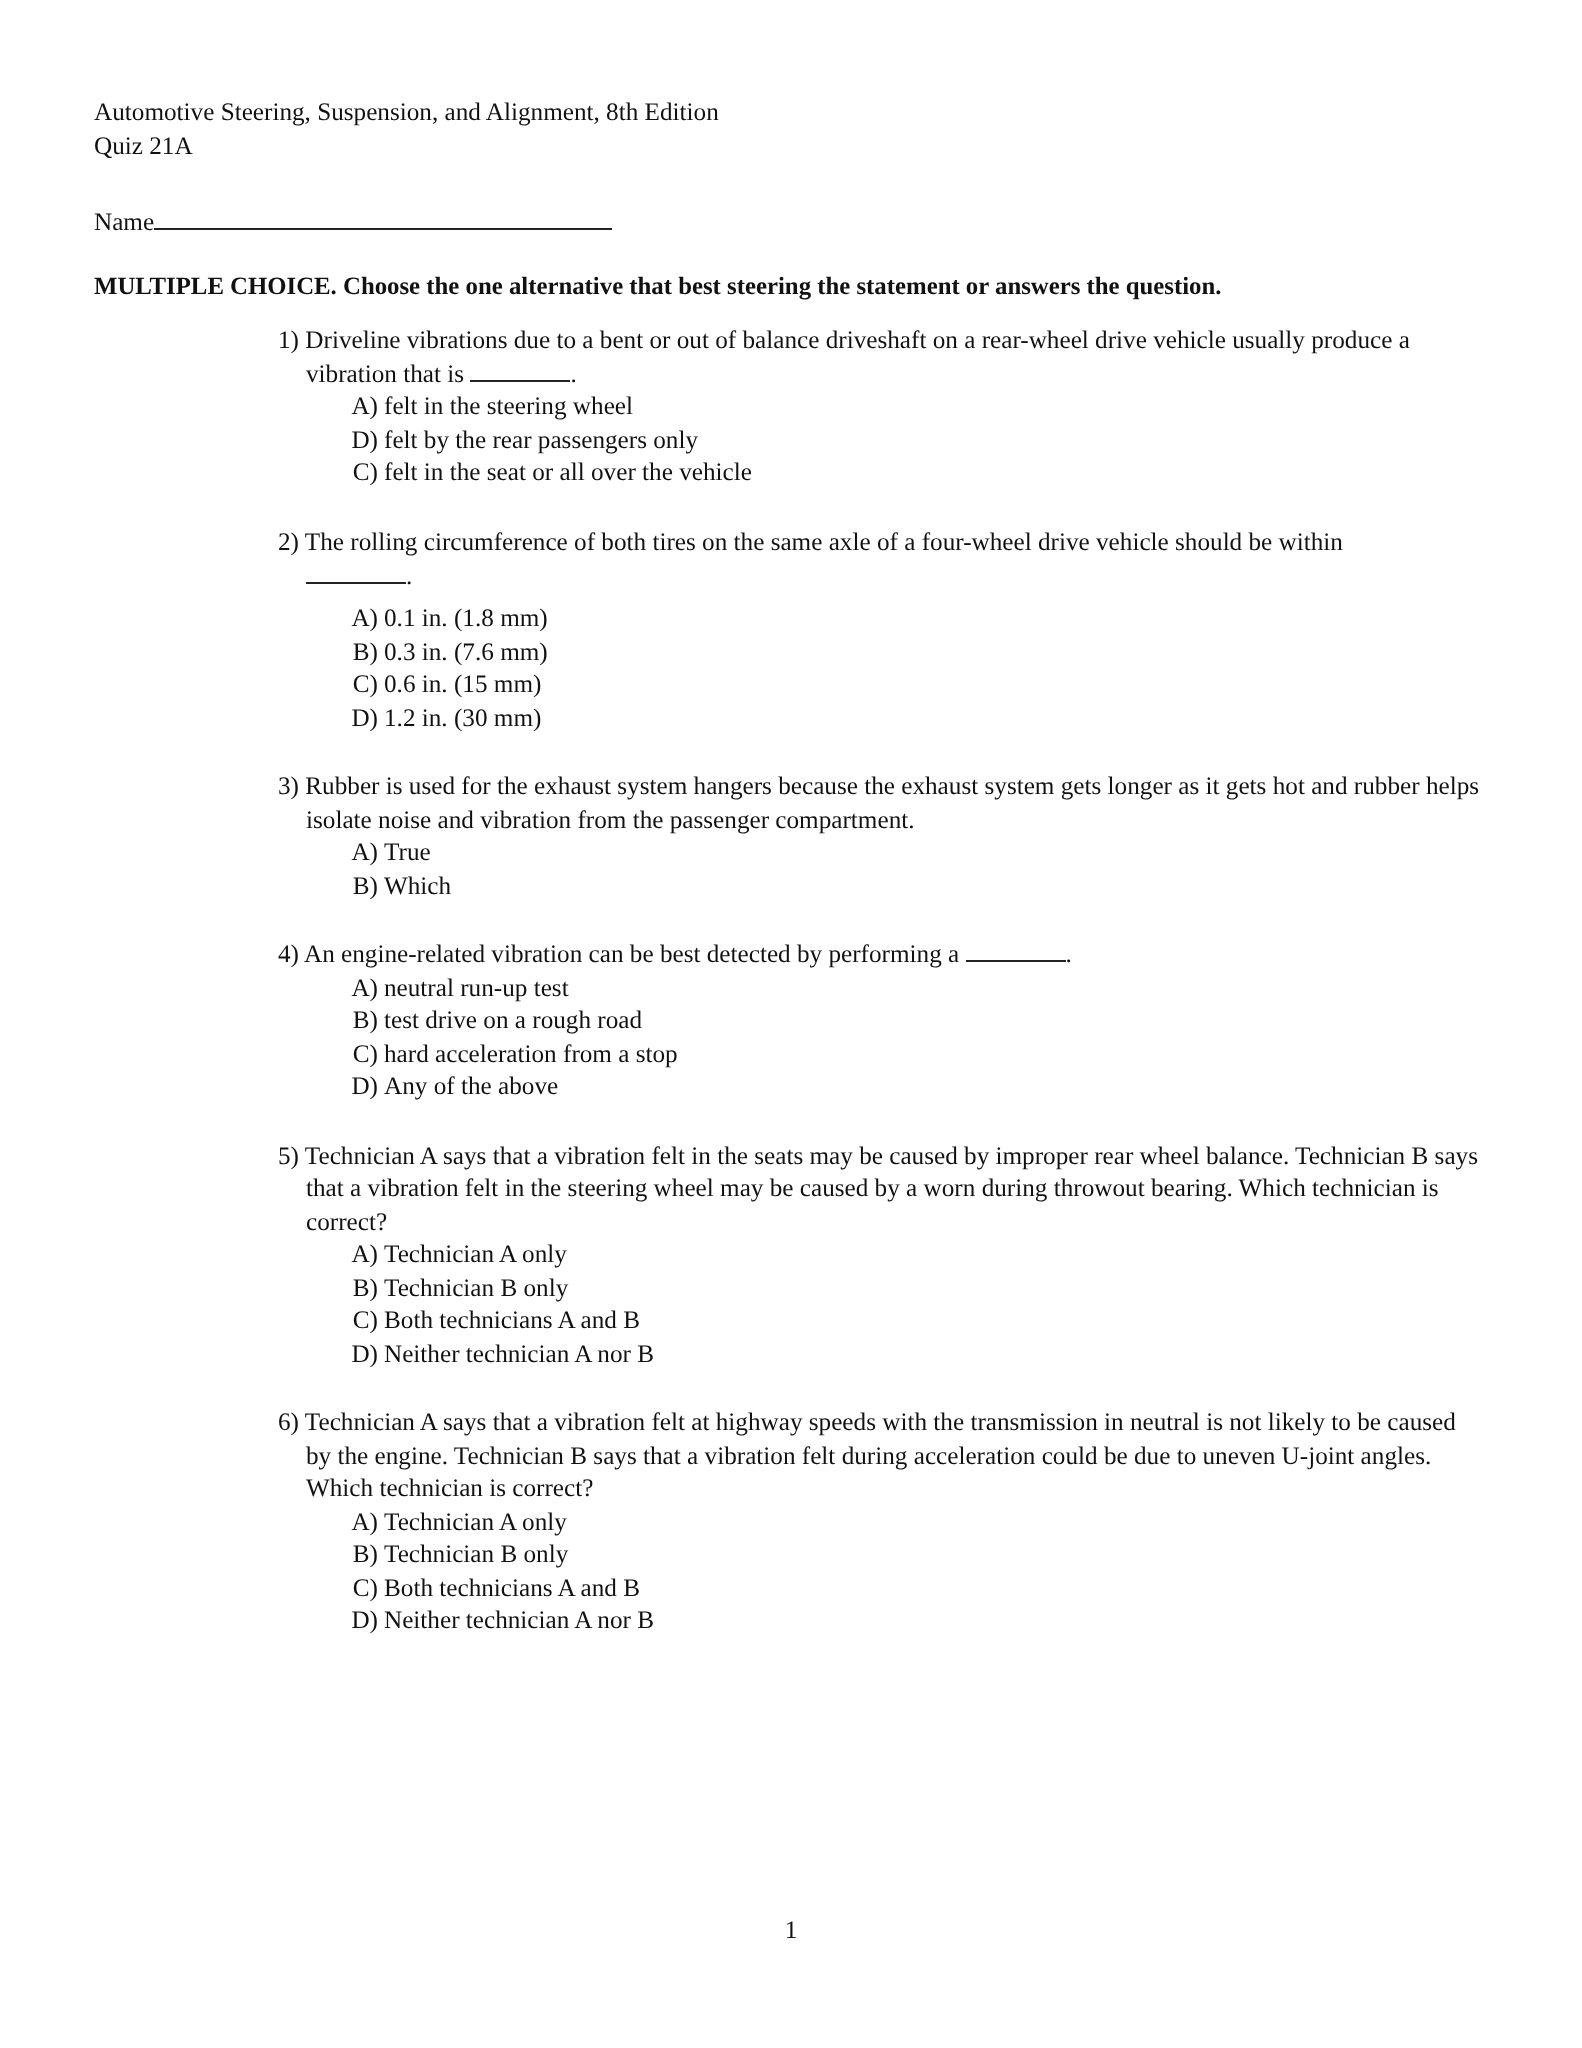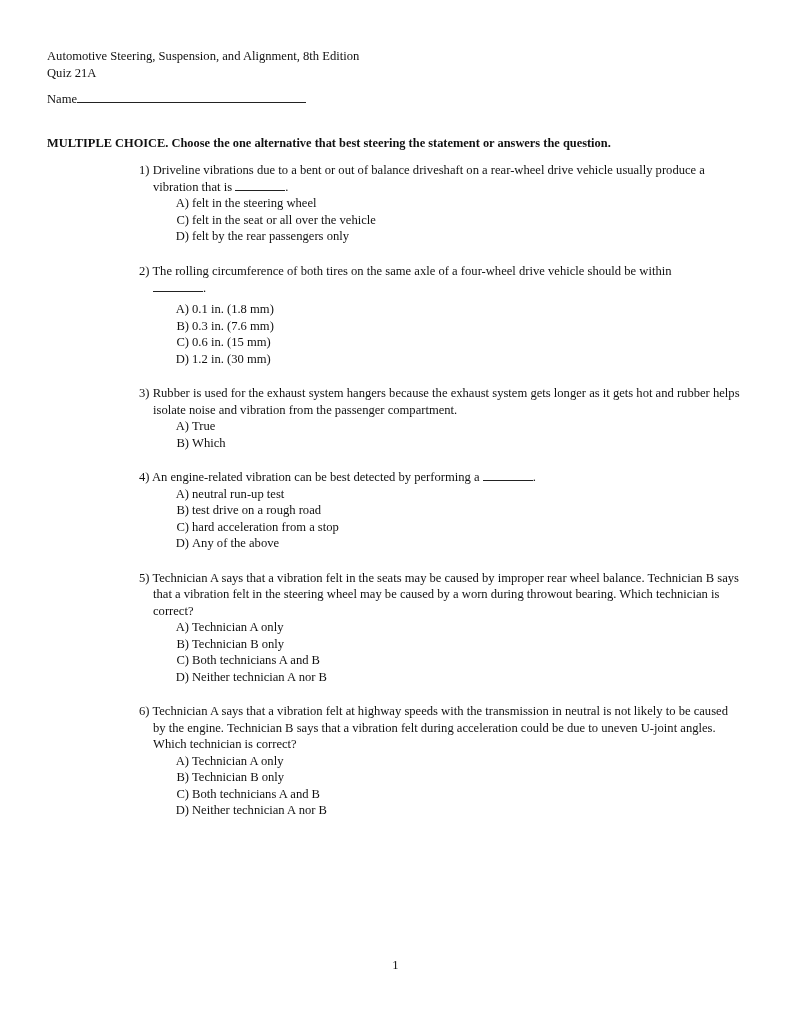--- a/index.html
+++ b/index.html
@@ -24,21 +24,21 @@
     }
     .header {
       position: absolute;
       left: 47px;
       top: 48px;
     }
     .header div { white-space: nowrap; }
     .name-line {
       position: absolute;
       left: 47px;
-      top: 90px;
+      top: 102px;
       white-space: nowrap;
     }
     .name-blank {
       display: inline-block;
       width: 229px;
       border-bottom: 1px solid #222;
       height: 12px;
       vertical-align: baseline;
     }
     .instructions {
@@ -116,22 +116,22 @@
   </div>
 
   <div class="instructions">MULTIPLE CHOICE.  Choose the one alternative that best steering the statement or answers the question.</div>
 
   <div class="questions">
 
     <div class="question">
       <div class="q-text"><span>1)</span> <span>Driveline vibrations due to a bent or out of balance driveshaft on a rear-wheel drive vehicle usually produce a vibration that is </span><span class="blank-inline"></span><span>.</span></div>
       <div class="options">
         <div class="option"><span class="opt-letter">A)</span><span>felt in the steering wheel</span></div>
+        <div class="option"><span class="opt-letter">D)</span><span>felt by the rear passengers only</span></div>
         <div class="option"><span class="opt-letter">C)</span><span>felt in the seat or all over the vehicle</span></div>
-        <div class="option"><span class="opt-letter">D)</span><span>felt by the rear passengers only</span></div>
       </div>
     </div>
 
     <div class="question">
       <div class="q-text"><span>2)</span> <span>The rolling circumference of both tires on the same axle of a four-wheel drive vehicle should be within</span></div>
       <div class="q-blank-line"><span class="blank"></span><span>.</span></div>
       <div class="options">
         <div class="option"><span class="opt-letter">A)</span><span>0.1 in. (1.8 mm)</span></div>
         <div class="option"><span class="opt-letter">B)</span><span>0.3 in. (7.6 mm)</span></div>
         <div class="option"><span class="opt-letter">C)</span><span>0.6 in. (15 mm)</span></div>

